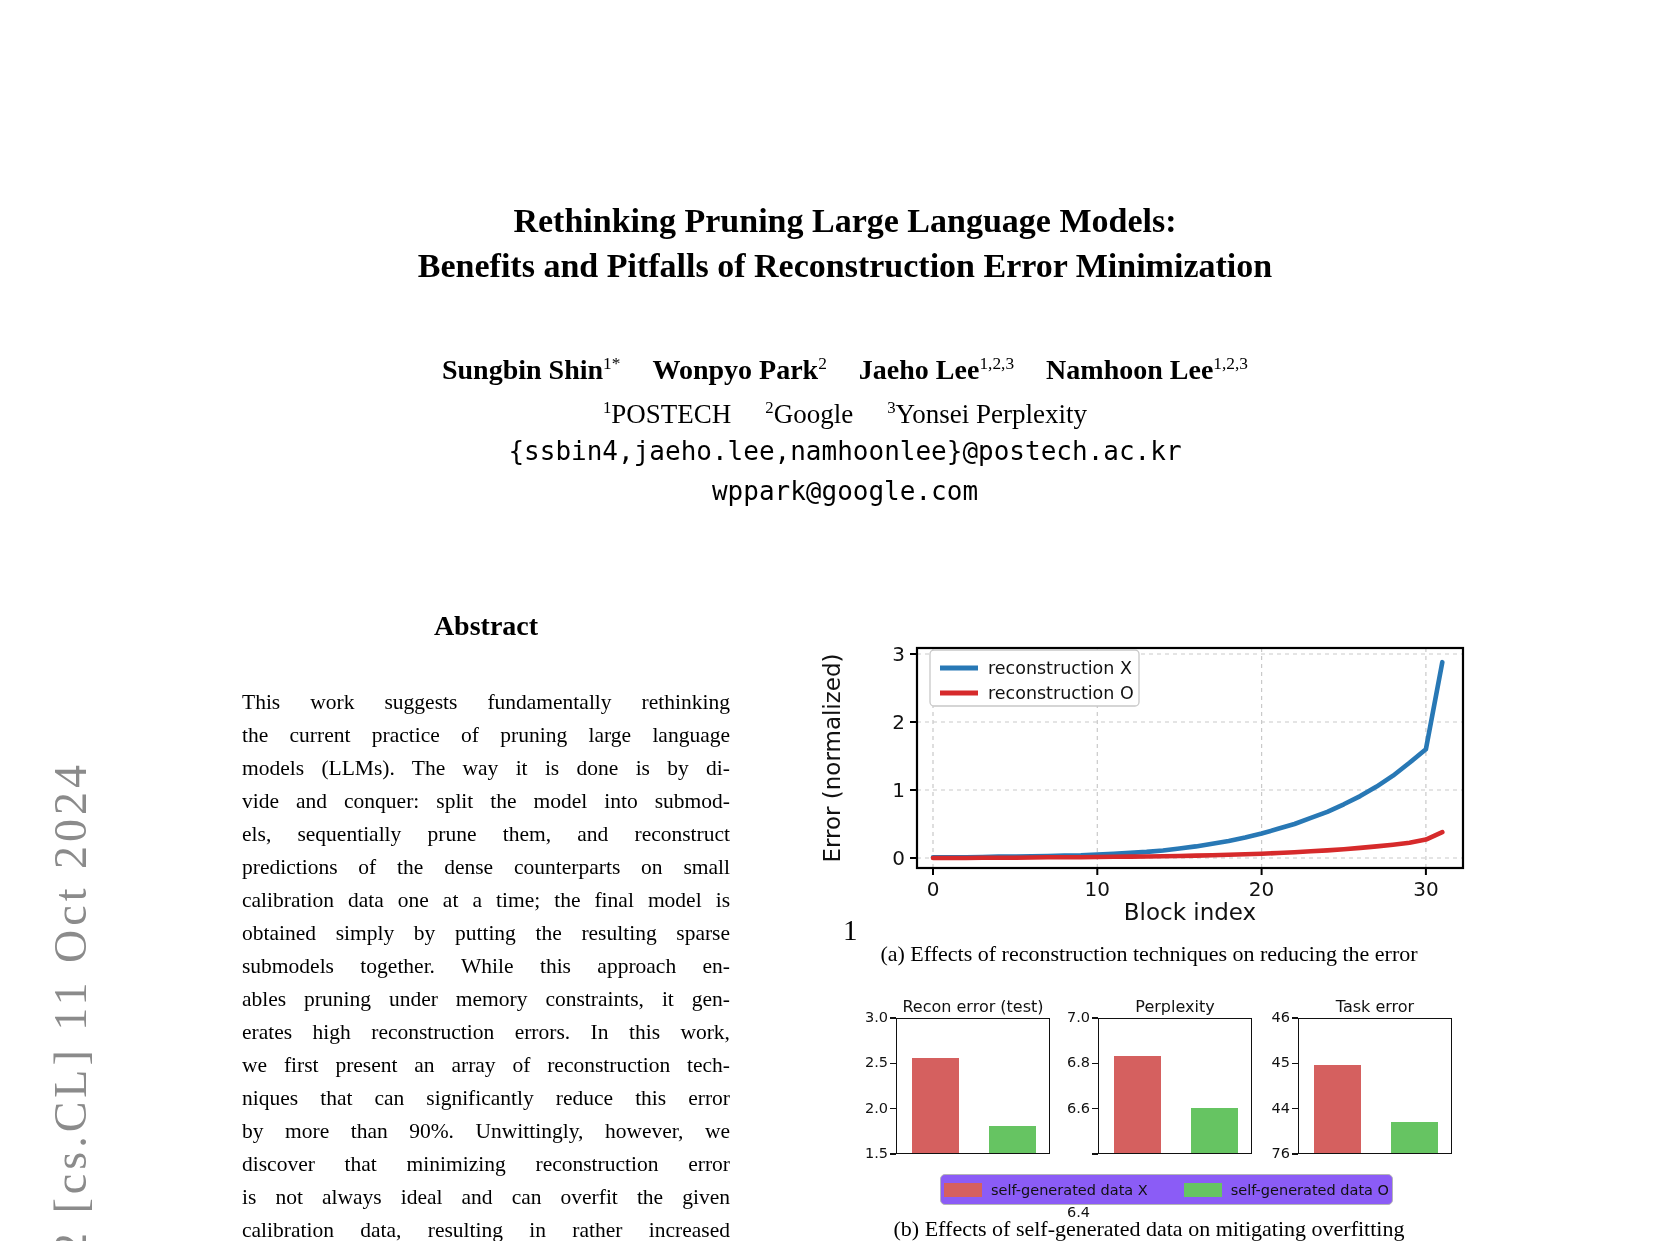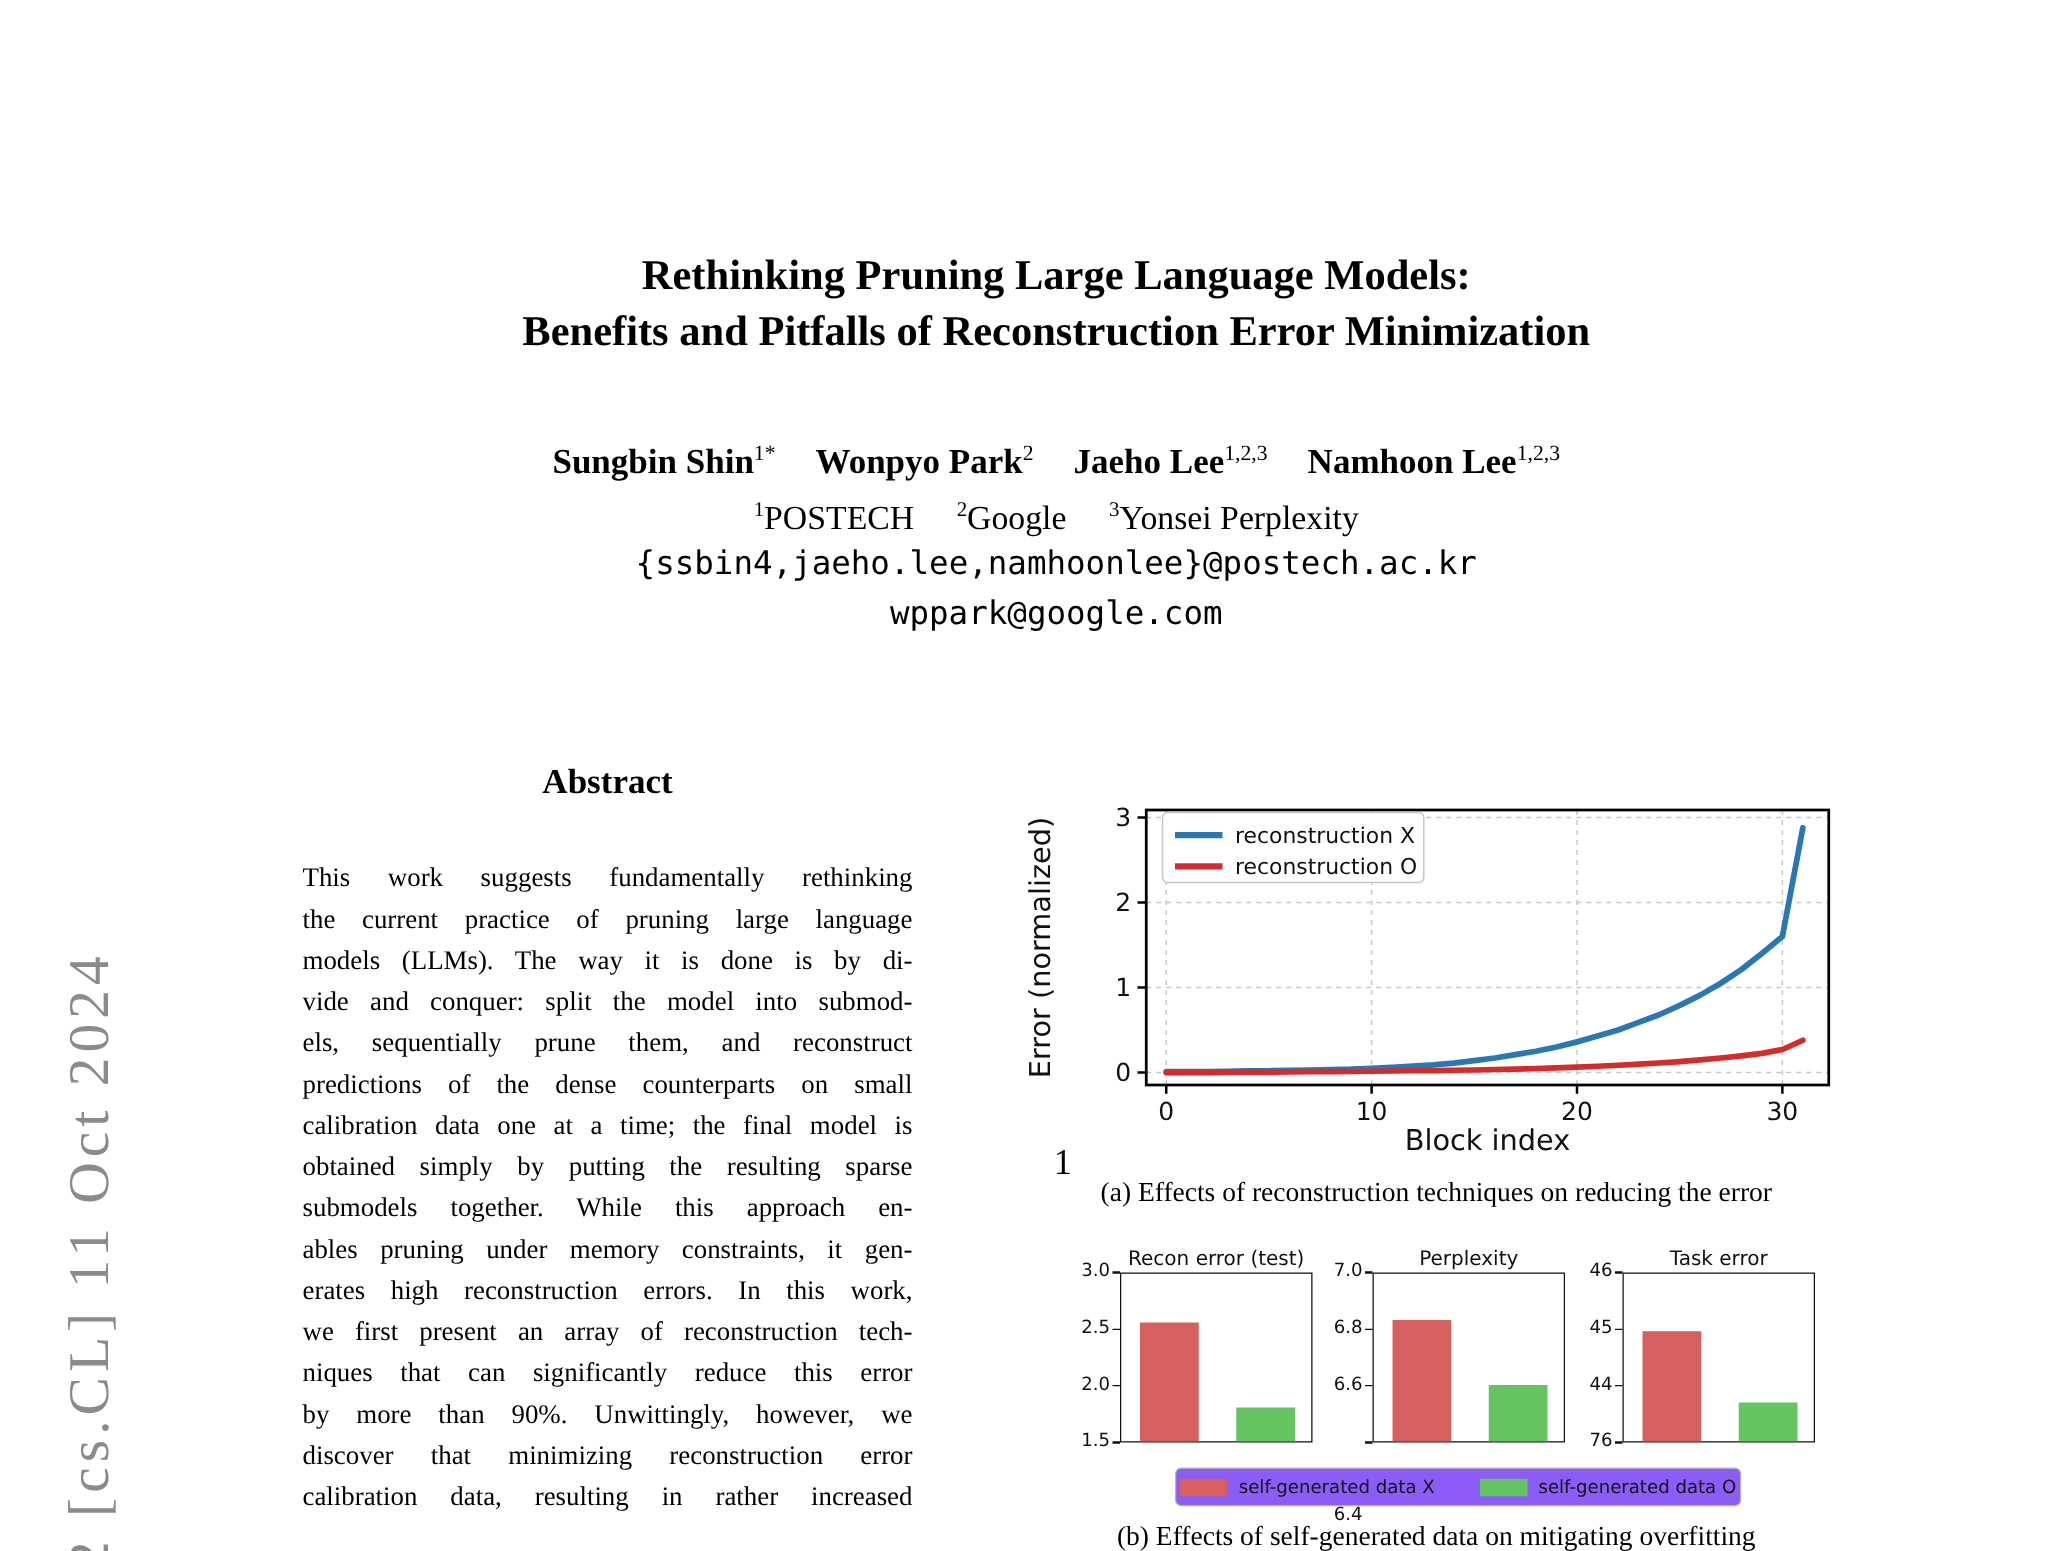--- a/index.html
+++ b/index.html
@@ -74,20 +74,21 @@
       <div class="abs-line">predictions of the dense counterparts on small</div>
       <div class="abs-line">calibration data one at a time; the final model is</div>
       <div class="abs-line">obtained simply by putting the resulting sparse</div>
       <div class="abs-line">submodels together.  While this approach en-</div>
       <div class="abs-line">ables pruning under memory constraints, it gen-</div>
       <div class="abs-line">erates high reconstruction errors. In this work,</div>
       <div class="abs-line">we first present an array of reconstruction tech-</div>
       <div class="abs-line">niques that can significantly reduce this error</div>
       <div class="abs-line">by more than 90%. Unwittingly, however, we</div>
       <div class="abs-line">discover that minimizing reconstruction error</div>
+      <div class="abs-line">is not always ideal and can overfit the given</div>
       <div class="abs-line">calibration data, resulting in rather increased</div>
     </div>
 
   <svg id="fig-a" width="680" height="320" viewBox="0 0 680 320" style="font-family:'DejaVu Sans',sans-serif;">
       <line x1="133" y1="20" x2="133" y2="240" stroke="#c9c9c9" stroke-width="1.2" stroke-dasharray="4,4"></line>
       <line x1="297.3" y1="20" x2="297.3" y2="240" stroke="#c9c9c9" stroke-width="1.2" stroke-dasharray="4,4"></line>
       <line x1="461.6" y1="20" x2="461.6" y2="240" stroke="#c9c9c9" stroke-width="1.2" stroke-dasharray="4,4"></line>
       <line x1="625.9" y1="20" x2="625.9" y2="240" stroke="#c9c9c9" stroke-width="1.2" stroke-dasharray="4,4"></line>
       <line x1="117" y1="230" x2="663" y2="230" stroke="#c9c9c9" stroke-width="1.2" stroke-dasharray="4,4"></line>
       <line x1="117" y1="162" x2="663" y2="162" stroke="#c9c9c9" stroke-width="1.2" stroke-dasharray="4,4"></line>

